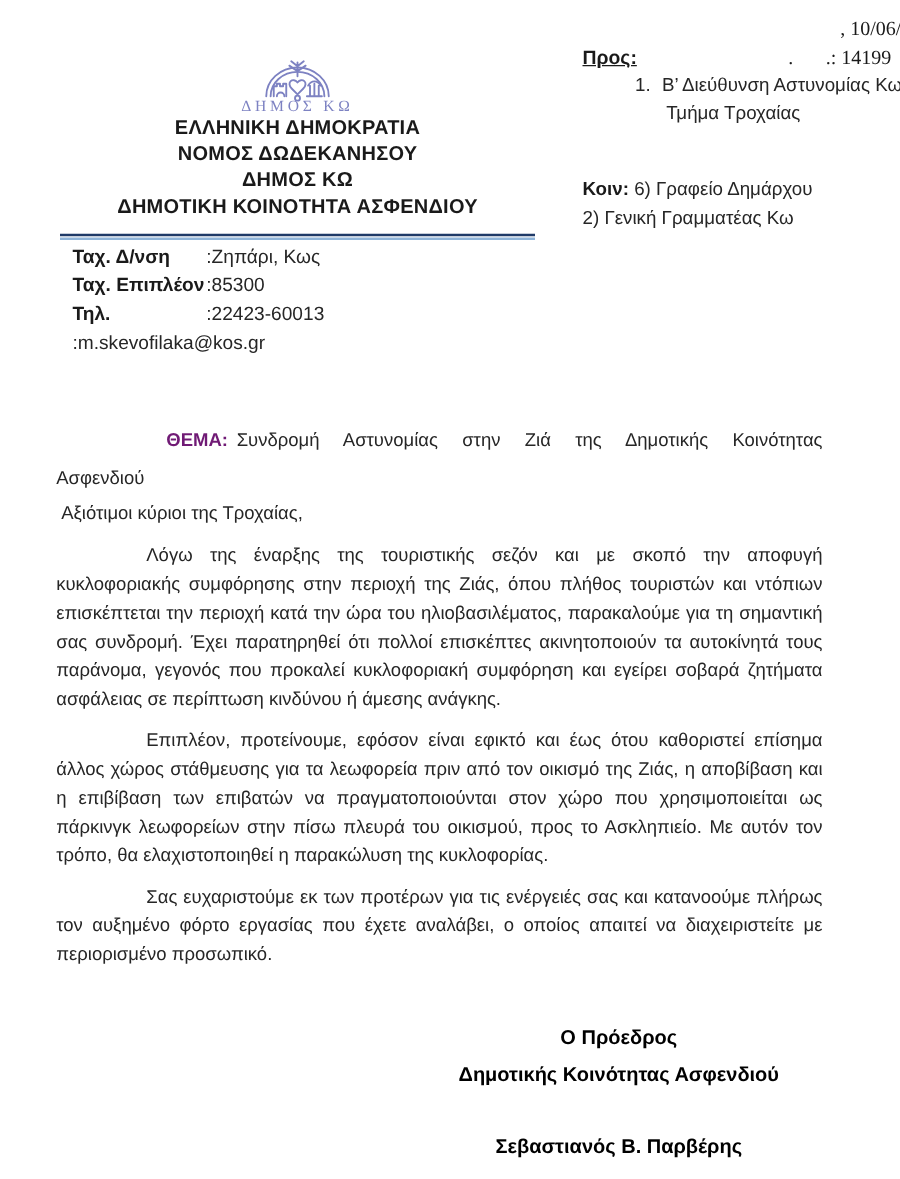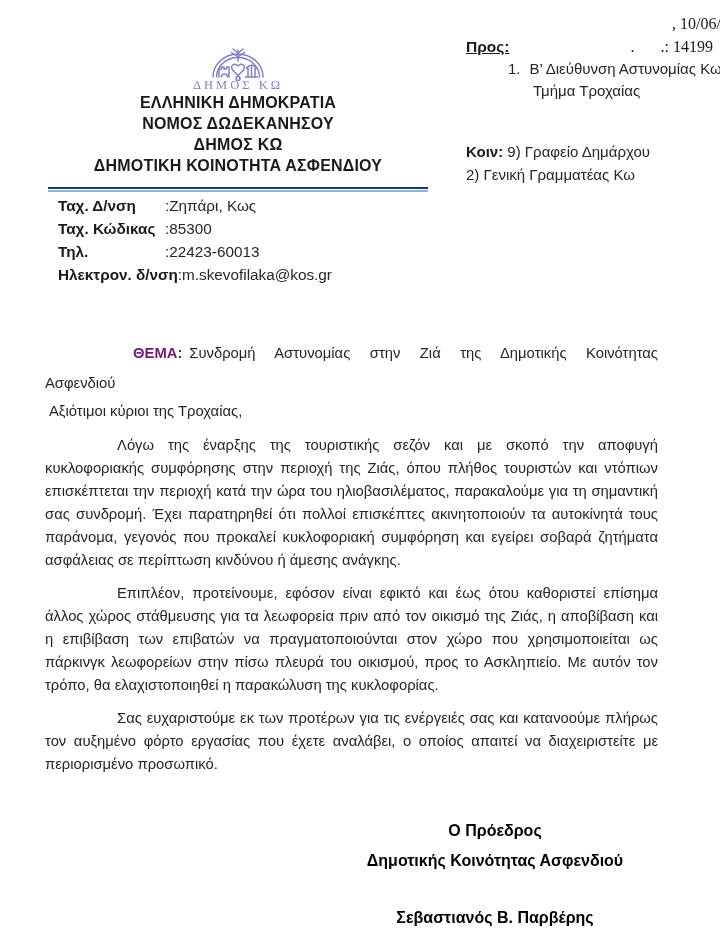--- a/index.html
+++ b/index.html
@@ -61,21 +61,21 @@
     <span class="to-label">Προς:</span>
     <span class="proto serif"><span class="dot">.</span><span>.: 14199</span></span>
   </div>
 
   <div class="to-item1">
     <span class="num">1.</span><span>Β’ Διεύθυνση Αστυνομίας Κω</span>
   </div>
   <div class="to-item2">Τμήμα Τροχαίας</div>
 
   <div class="cc-block">
-    <div><span class="b">Κοιν:</span> <span>9) Γραφείο Δημάρχου</span></div>
+    <div><span class="b">Κοιν:</span> <span>6) Γραφείο Δημάρχου</span></div>
     <div>2) Γενική Γραμματέας Κω</div>
   </div>
 
   <div class="letterhead">
     <div class="logo-wrap">
       <svg width="60" height="38" viewBox="0 0 120 76" fill="none" stroke="#7d82c2" stroke-width="3" stroke-linecap="round" stroke-linejoin="round">
 
         <path d="M10 62 A50 46 0 0 1 110 62"></path>
         <path d="M17 62 A43 39 0 0 1 103 62"></path>
 
@@ -101,29 +101,28 @@
     <div class="d1"></div>
     <div class="d2"></div>
   </div>
 
   <div class="contact">
     <div class="crow">
       <span class="clabel">Ταχ. Δ/νση</span>
       <span class="cvalue">:Ζηπάρι, Κως</span>
     </div>
     <div class="crow">
-      <span class="clabel">Ταχ. Κώδικας</span>
+      <span class="clabel">Ταχ. Επιπλέον</span>
       <span class="cvalue">:85300</span>
     </div>
     <div class="crow">
       <span class="clabel">Τηλ.</span>
       <span class="cvalue">:22423-60013</span>
     </div>
     <div class="crow">
-      <span class="clabel">Ηλεκτρον. δ/νση</span>
       <span class="cvalue">:m.skevofilaka@kos.gr</span>
     </div>
   </div>
 
   <div class="bodytext">
     <div class="subject-l1">
       <span class="spacer"></span><span class="b">ΘΕΜΑ:</span><span>Συνδρομή Αστυνομίας στην Ζιά της Δημοτικής Κοινότητας</span>
     </div>
     <div class="subject-l2">Ασφενδιού</div>
     <div class="salutation">Αξιότιμοι κύριοι της Τροχαίας,</div>

